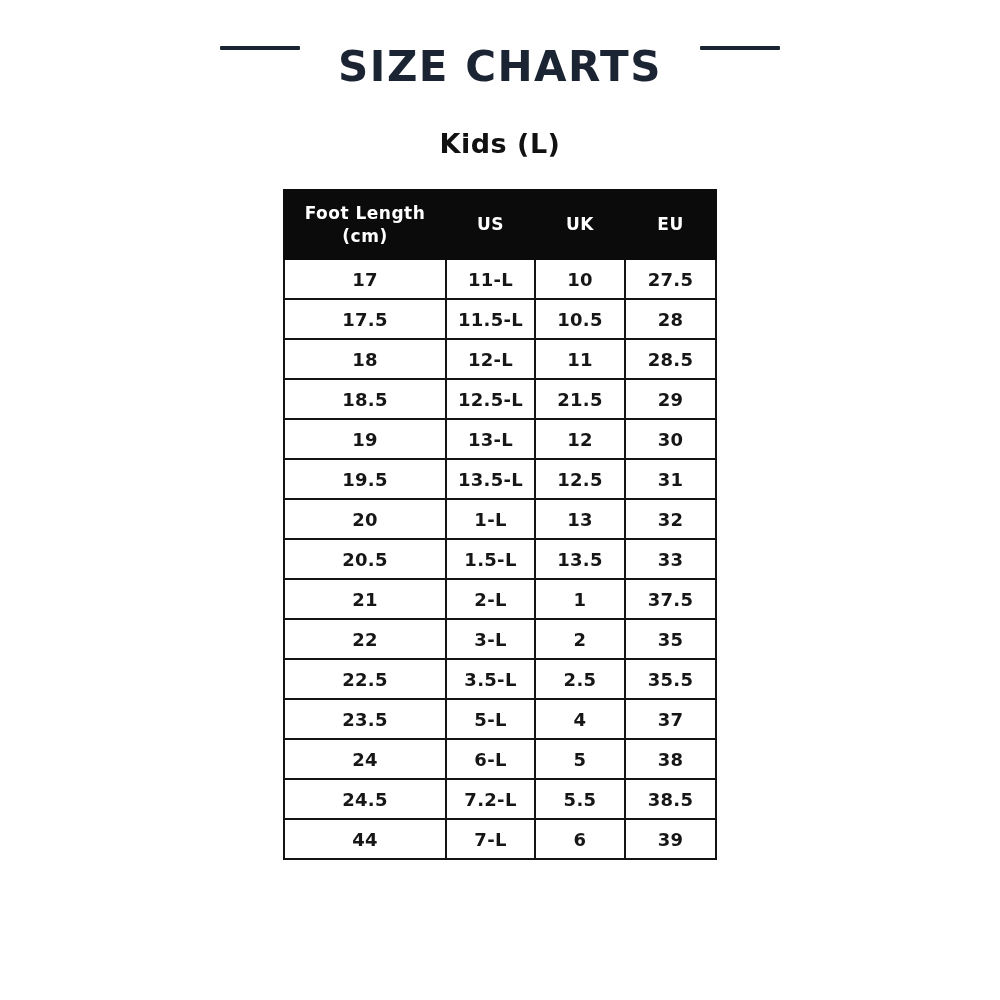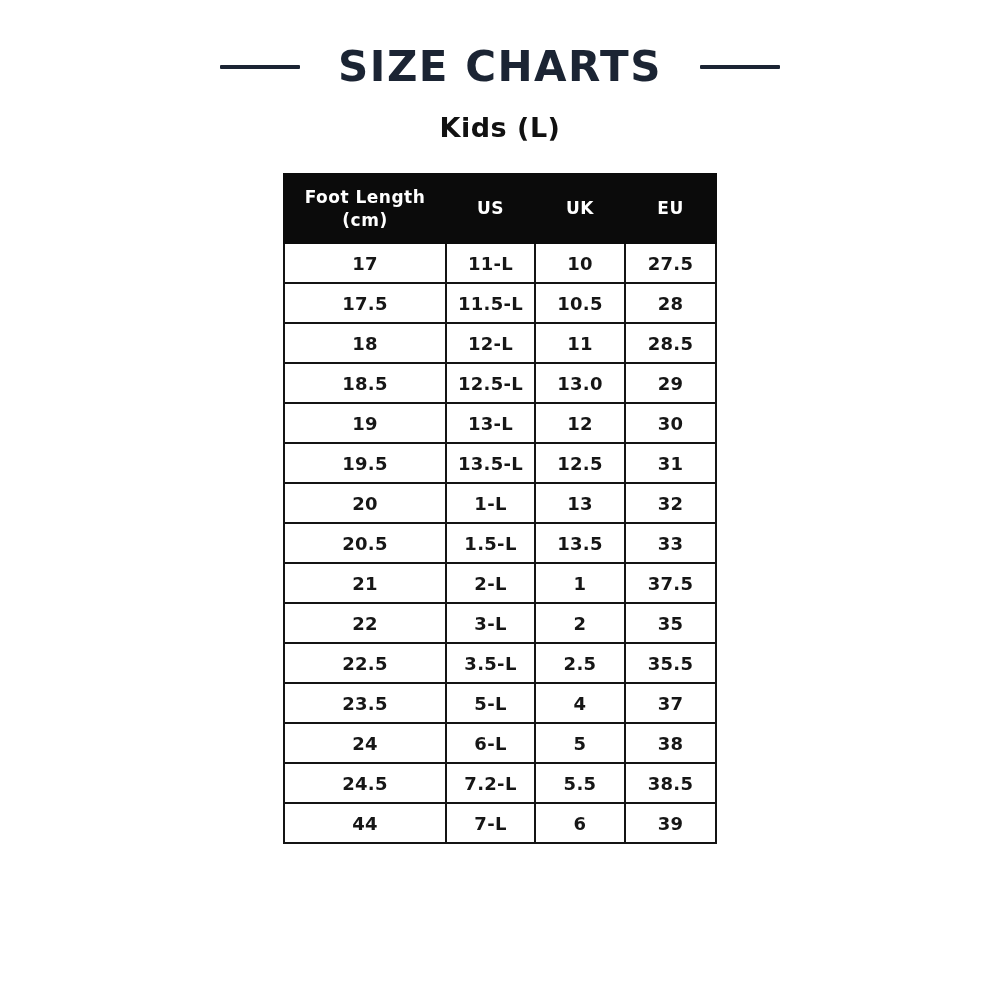--- a/index.html
+++ b/index.html
@@ -10,40 +10,40 @@
   }
   .page {
     position: relative;
     width: 1000px;
     height: 1000px;
     background: var(--bg, #ffffff);
     overflow: hidden;
   }
   .title-row {
     display: flex;
-    align-items: center;
+    align-items: flex-start;
     justify-content: center;
     gap: 38px;
     padding-top: 46px;
   }
   .title-dash {
     width: 80px;
     height: 4px;
     background: var(--title-color, #1b2433);
     border-radius: 1px;
   }
   .page-title {
     font-size: 42px;
     font-weight: 800;
     letter-spacing: 1.5px;
     color: var(--title-color, #1b2433);
     line-height: 1;
   }
   .page-subtitle {
-    margin-top: 24px;
+    margin-top: 40px;
     text-align: center;
     font-size: 27px;
     font-weight: 600;
     color: #111111;
     letter-spacing: 0.5px;
   }
   table.size-chart {
     width: 432px;
     margin: 30px auto 7px auto;
     border-collapse: collapse;
@@ -123,21 +123,21 @@
         </tr>
         <tr>
           <td>18</td>
           <td>12-L</td>
           <td>11</td>
           <td>28.5</td>
         </tr>
         <tr>
           <td>18.5</td>
           <td>12.5-L</td>
-          <td>13.0</td>
+          <td>21.5</td>
           <td>29</td>
         </tr>
         <tr>
           <td>19</td>
           <td>13-L</td>
           <td>12</td>
           <td>30</td>
         </tr>
         <tr>
           <td>19.5</td>

